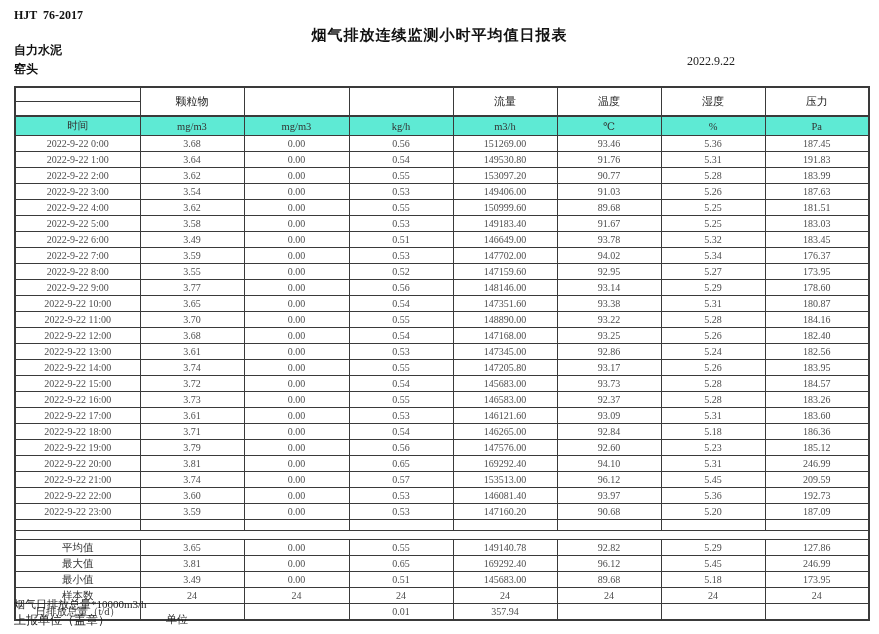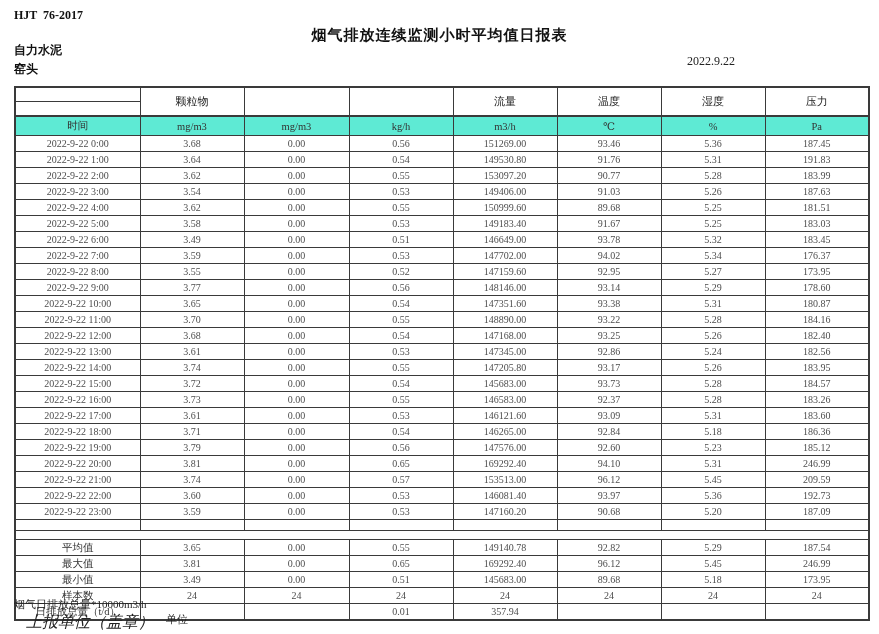--- a/index.html
+++ b/index.html
@@ -47,21 +47,21 @@
     font-size:10.5px;color:#333;
   }
   tbody.data td{height:15px;}
   tbody.data td:first-child{color:#4d4d4d;}
   tr.sp-a td{height:10px;}
   tr.sp-b td{height:8px;border:none;}
   tbody.summary td{height:15px;}
   tbody.summary td:first-child{font-size:10.5px;color:#333;text-align:center;}
 
   .foot-note1{position:absolute;left:14px;top:597px;font-size:11px;color:#222;}
-  .foot-note2{position:absolute;left:26px;top:612px;font-size:16px;color:#222;font-style:italic;}
+  .foot-note2{position:absolute;left:14px;top:612px;font-size:12px;color:#222;}
   .foot-note3{position:absolute;left:166px;top:612px;font-size:11px;color:#222;}
 </style>
 </head>
 <body>
 
 <div class="page">
   <div class="std">HJT  76-2017</div>
   <div class="title">烟气排放连续监测小时平均值日报表</div>
   <div class="company">自力水泥</div>
   <div class="site">窑头</div>
@@ -362,21 +362,21 @@
     </tbody>
     <tbody class="summary">
         <tr>
           <td>平均值</td>
           <td>3.65</td>
           <td>0.00</td>
           <td>0.55</td>
           <td>149140.78</td>
           <td>92.82</td>
           <td>5.29</td>
-          <td>187.54</td>
+          <td>127.86</td>
         </tr>
         <tr>
           <td>最大值</td>
           <td>3.81</td>
           <td>0.00</td>
           <td>0.65</td>
           <td>169292.40</td>
           <td>96.12</td>
           <td>5.45</td>
           <td>246.99</td>

